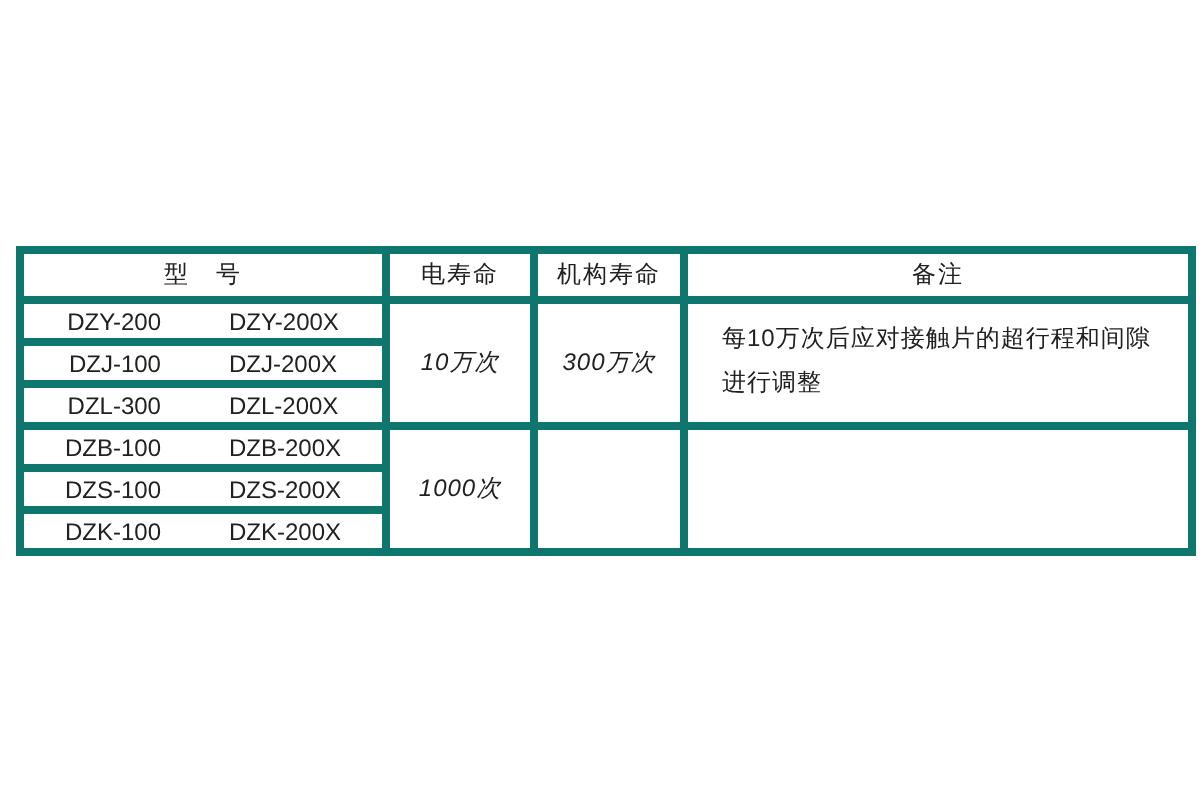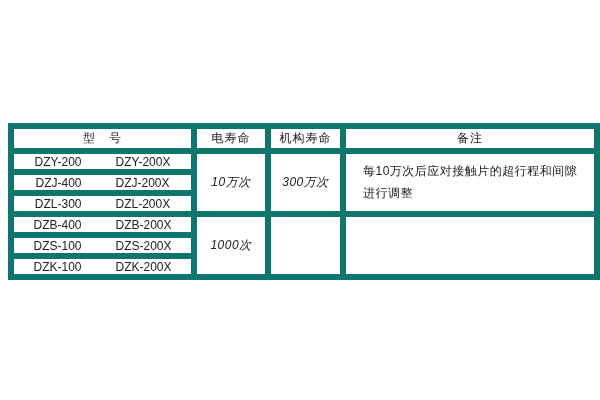--- a/index.html
+++ b/index.html
@@ -16,21 +16,21 @@
     color: #212121;
   }
   table.spec {
     position: absolute;
     left: 8px; top: 123px;
     width: 586px;
     border-collapse: collapse;
     table-layout: fixed;
   }
   .spec th, .spec td {
-    border: 6px solid #0f766e;
+    border: 4px solid #0f766e;
     font-size: 12px;
     font-weight: normal;
     color: #212121;
     text-align: center;
     vertical-align: middle;
     padding: 0;
     overflow: hidden;
     white-space: nowrap;
   }
   .spec thead th { height: 25px; letter-spacing: 1px; }
@@ -80,37 +80,37 @@
         <td rowspan="3" class="life-cell">10万次</td>
         <td rowspan="3" class="life-cell">300万次</td>
         <td rowspan="3" class="remark-cell">
           <div>每10万次后应对接触片的超行程和间隙</div>
           <div>进行调整</div>
         </td>
       </tr>
       <tr>
         <td>
           <div class="model-pair">
-            <span>DZJ-400</span>
+            <span>DZJ-100</span>
             <span>DZJ-200X</span>
           </div>
         </td>
       </tr>
       <tr>
         <td>
           <div class="model-pair">
             <span>DZL-300</span>
             <span>DZL-200X</span>
           </div>
         </td>
       </tr>
       <tr>
         <td>
           <div class="model-pair">
-            <span>DZB-400</span>
+            <span>DZB-100</span>
             <span>DZB-200X</span>
           </div>
         </td>
         <td rowspan="3" class="life-cell">1000次</td>
         <td rowspan="3" class="life-cell"></td>
         <td rowspan="3" class="remark-cell">
           <div></div>
           <div></div>
         </td>
       </tr>

